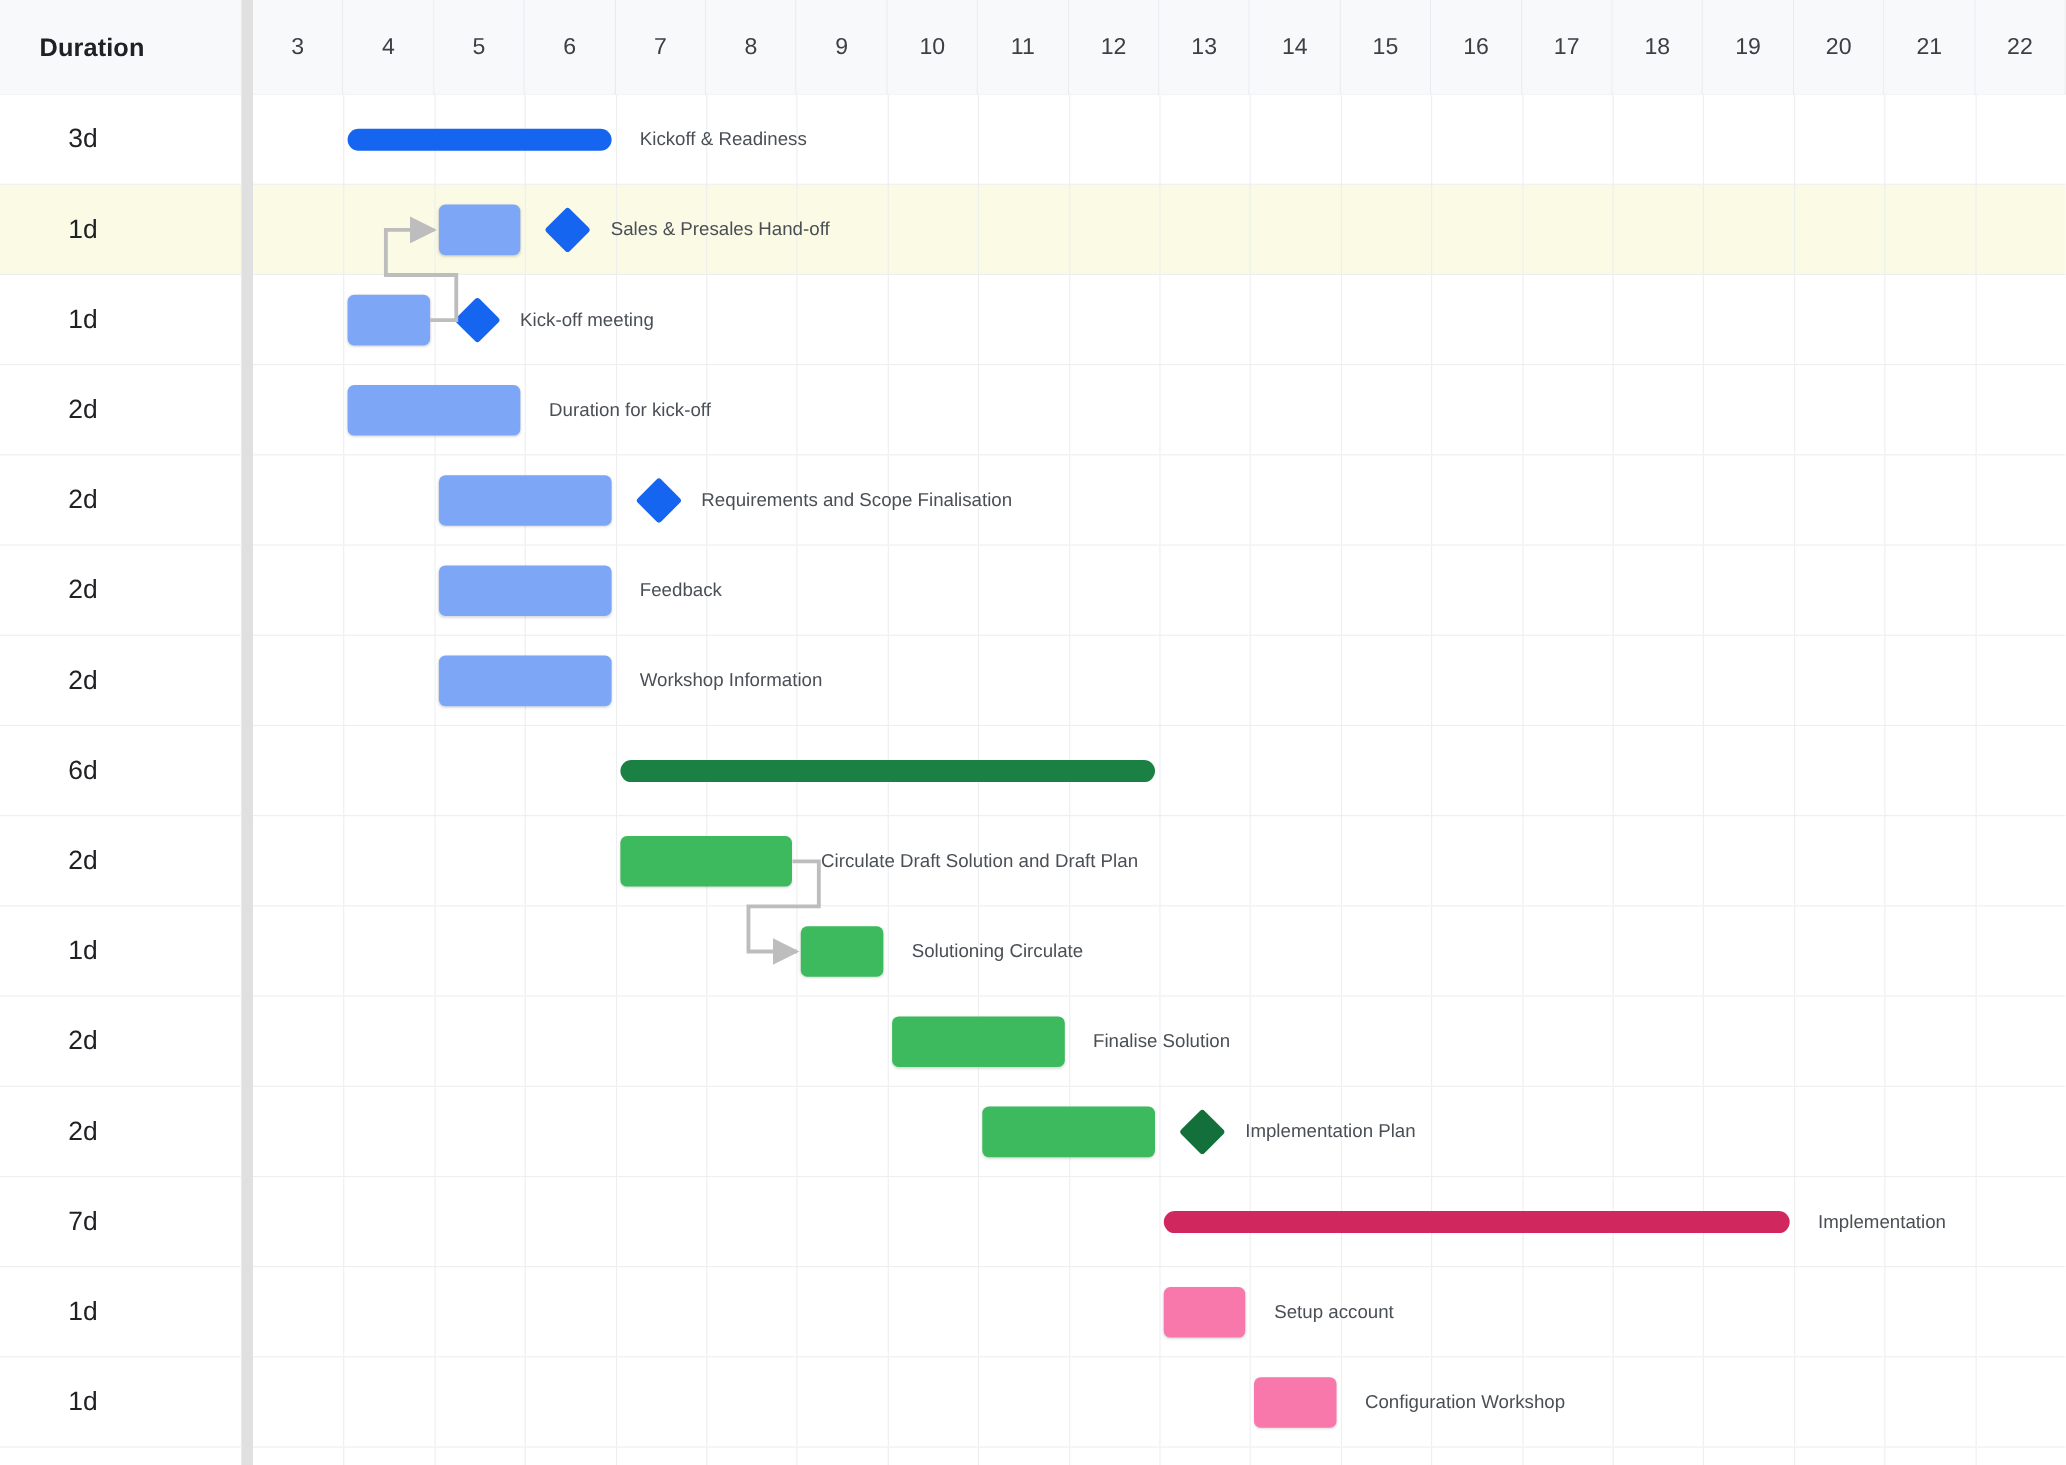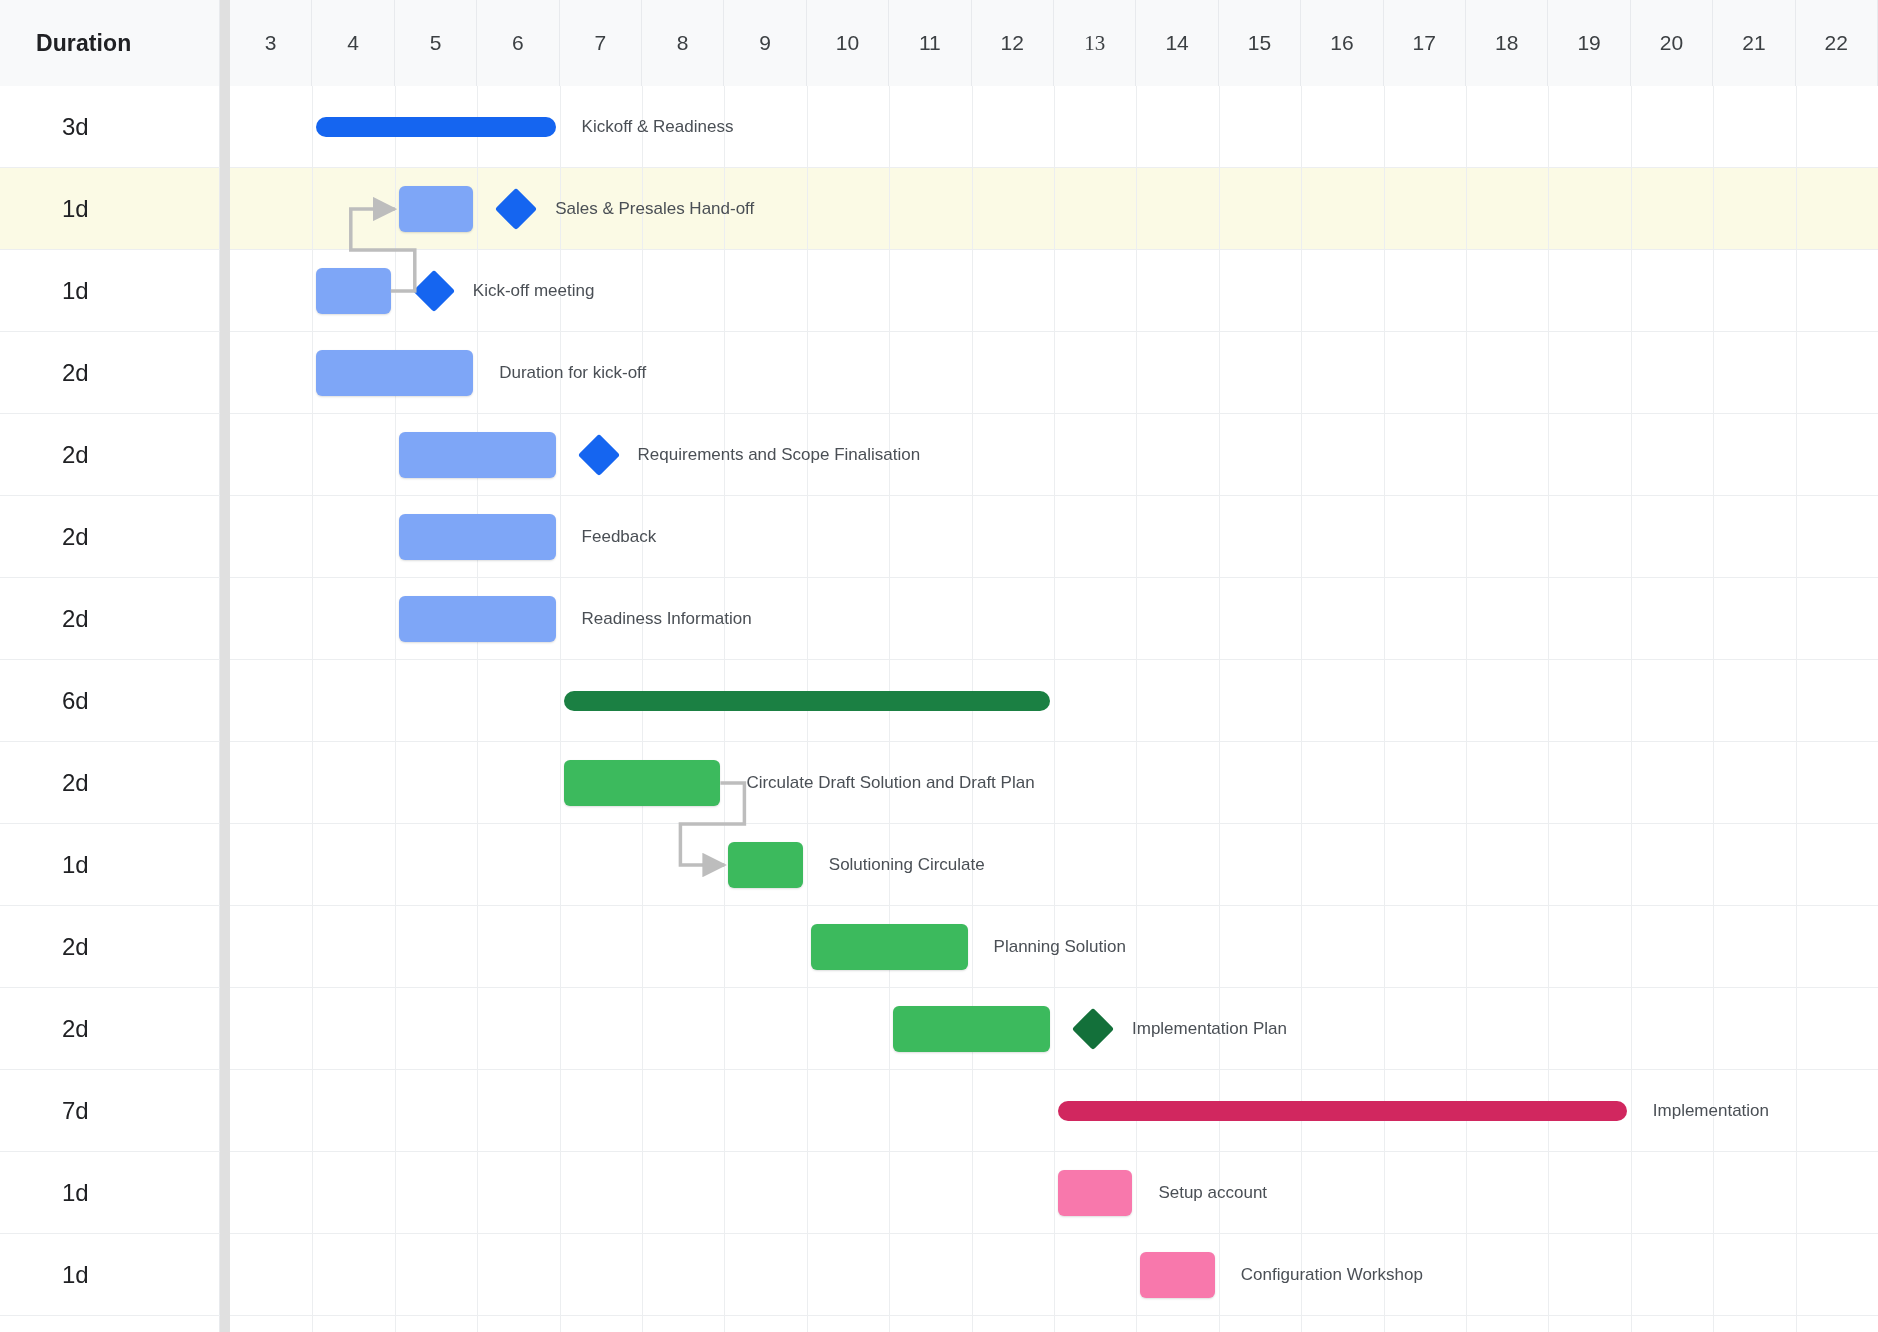--- a/index.html
+++ b/index.html
@@ -209,21 +209,21 @@
         </div>
         <div class="hdr-cell" style="left: 576.8px; width: 82.4px;">
           <span>10</span>
         </div>
         <div class="hdr-cell" style="left: 659.2px; width: 82.4px;">
           <span>11</span>
         </div>
         <div class="hdr-cell" style="left: 741.6px; width: 82.4px;">
           <span>12</span>
         </div>
-        <div class="hdr-cell" style="left: 824px; width: 82.4px; font-family: Liberation Serif, serif;">
+        <div class="hdr-cell" style="left: 824px; width: 82.4px;">
           <span>13</span>
         </div>
         <div class="hdr-cell" style="left: 906.4px; width: 82.4px;">
           <span>14</span>
         </div>
         <div class="hdr-cell" style="left: 988.8px; width: 82.4px;">
           <span>15</span>
         </div>
         <div class="hdr-cell" style="left: 1071.2px; width: 82.4px;">
           <span>16</span>
@@ -441,21 +441,21 @@
           <div class="vline" style="left: 906.4px;"></div>
           <div class="vline" style="left: 988.8px;"></div>
           <div class="vline" style="left: 1071.2px;"></div>
           <div class="vline" style="left: 1153.6px;"></div>
           <div class="vline" style="left: 1236px;"></div>
           <div class="vline" style="left: 1318.4px;"></div>
           <div class="vline" style="left: 1400.8px;"></div>
           <div class="vline" style="left: 1483.2px;"></div>
           <div class="vline" style="left: 1565.6px;"></div>
           <div class="bar task" style="left: 168.8px; width: 156.8px; background: rgb(126, 166, 247);"></div>
-          <div class="bar-label" style="left: 351.6px;">Readiness Information</div>
+          <div class="bar-label" style="left: 351.6px;">Workshop Information</div>
         </div>
       </div>
       <div class="row" style="top: 574px;">
         <div class="row-left">
           <span class="dur-text">6d</span>
         </div>
         <div class="row-right">
           <div class="vline" style="left: 82.4px;"></div>
           <div class="vline" style="left: 164.8px;"></div>
           <div class="vline" style="left: 247.2px;"></div>
@@ -552,21 +552,21 @@
           <div class="vline" style="left: 906.4px;"></div>
           <div class="vline" style="left: 988.8px;"></div>
           <div class="vline" style="left: 1071.2px;"></div>
           <div class="vline" style="left: 1153.6px;"></div>
           <div class="vline" style="left: 1236px;"></div>
           <div class="vline" style="left: 1318.4px;"></div>
           <div class="vline" style="left: 1400.8px;"></div>
           <div class="vline" style="left: 1483.2px;"></div>
           <div class="vline" style="left: 1565.6px;"></div>
           <div class="bar task" style="left: 580.8px; width: 156.8px; background: rgb(60, 186, 93);"></div>
-          <div class="bar-label" style="left: 763.6px;">Planning Solution</div>
+          <div class="bar-label" style="left: 763.6px;">Finalise Solution</div>
         </div>
       </div>
       <div class="row" style="top: 902px;">
         <div class="row-left">
           <span class="dur-text">2d</span>
         </div>
         <div class="row-right">
           <div class="vline" style="left: 82.4px;"></div>
           <div class="vline" style="left: 164.8px;"></div>
           <div class="vline" style="left: 247.2px;"></div>

